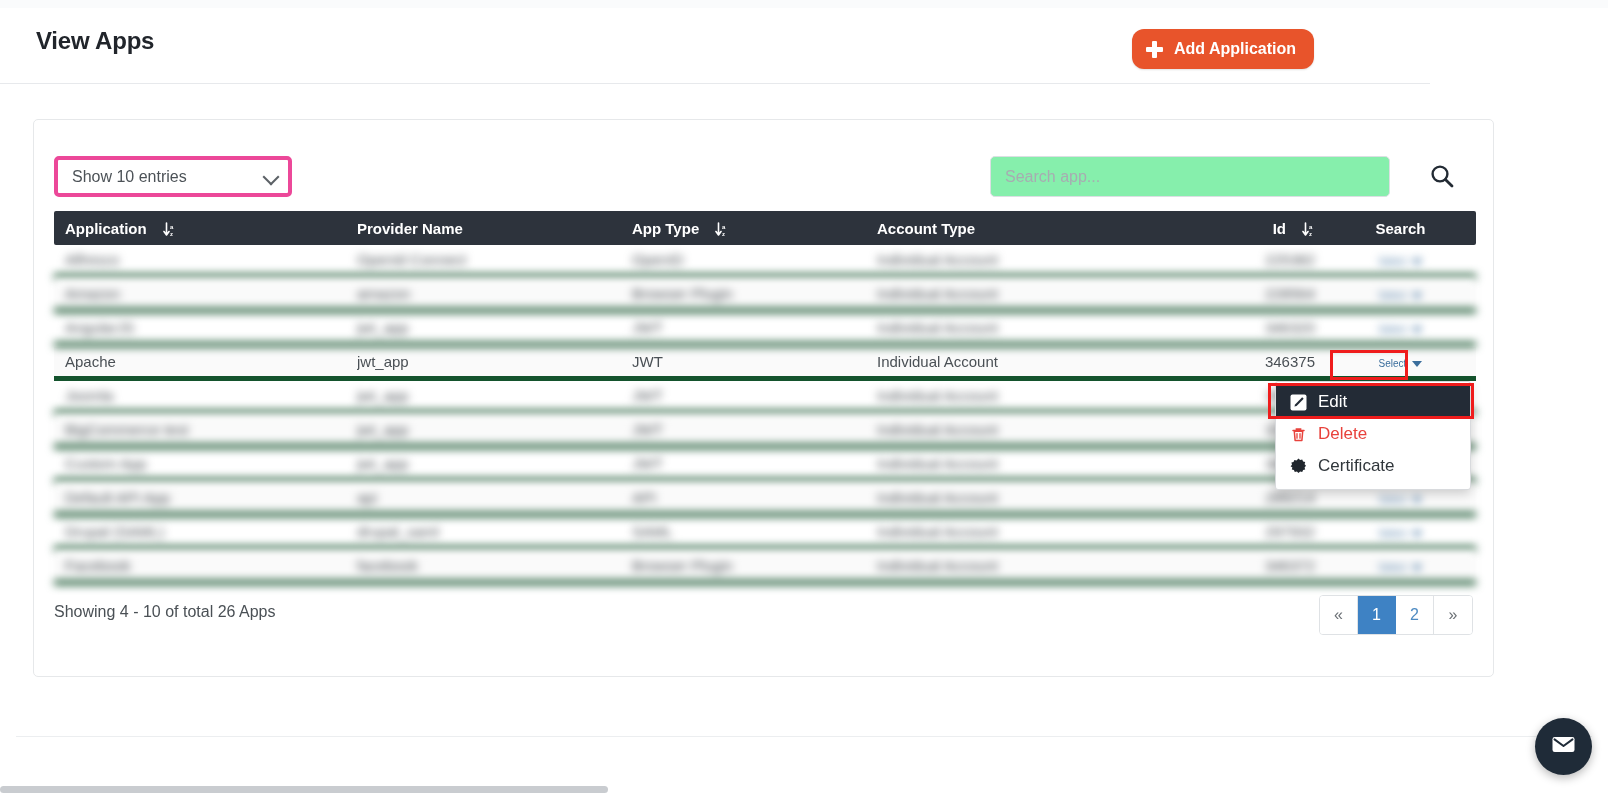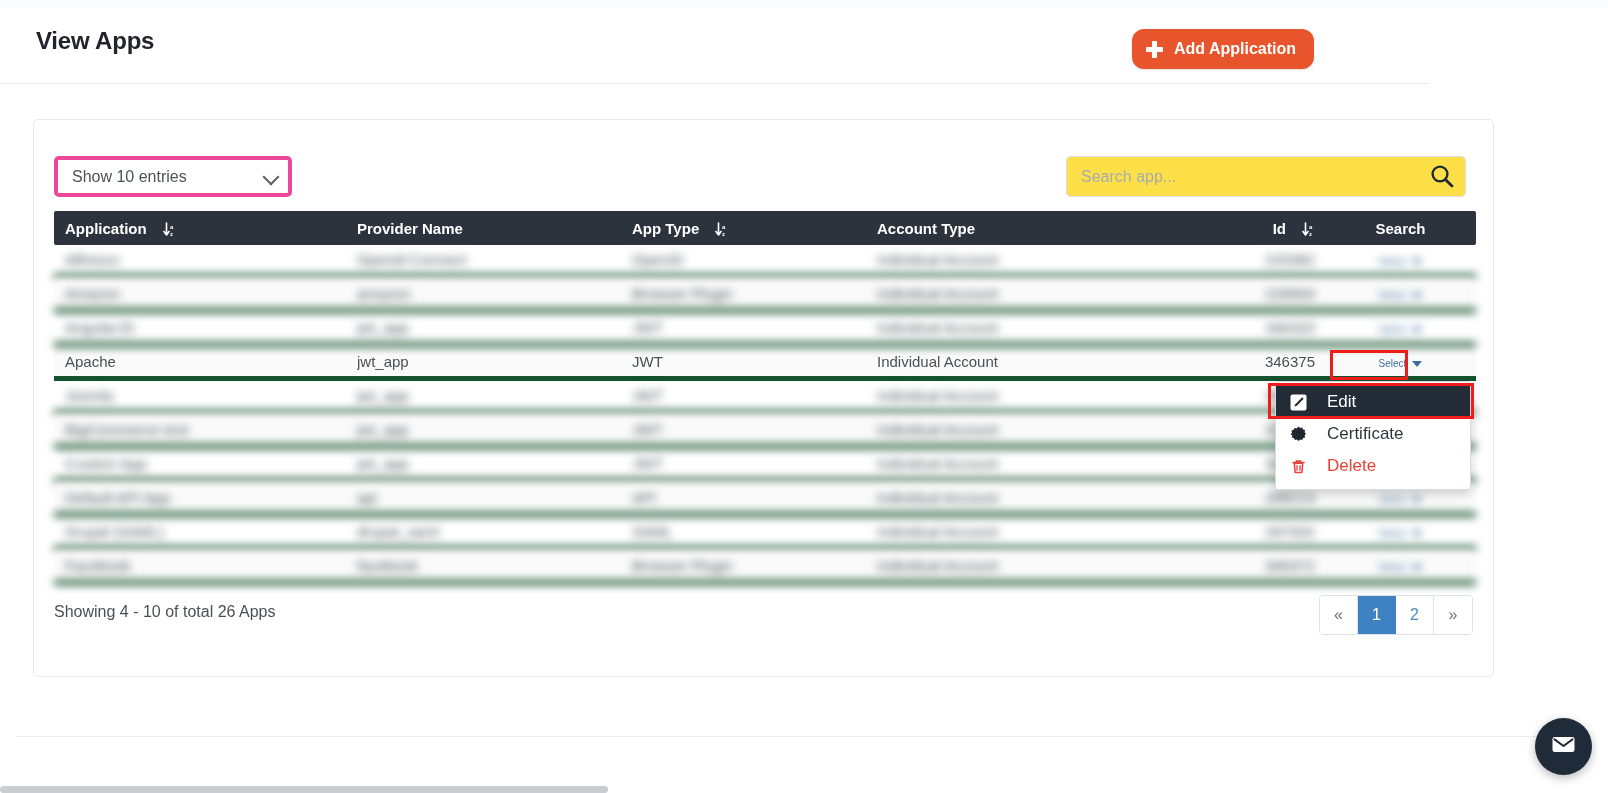--- a/index.html
+++ b/index.html
@@ -56,25 +56,25 @@
     padding: 0 14px; appearance: none; -webkit-appearance: none;
     font-family: "Liberation Sans", sans-serif; cursor: pointer;
   }
   .entries-caret {
     position:absolute; left: 231px; top: 51px; width:12px; height:12px;
     border-right: 2px solid #5c6166; border-bottom: 2px solid #5c6166;
     transform: rotate(45deg); pointer-events:none;
   }
 
   .search-input {
-    position: absolute; left: 1032px; top: 36px;
+    position: absolute; left: 956px; top: 36px;
     width: 400px; height: 41px;
     border: 1px solid #dcdfe3; border-radius: 5px;
     font-size: 16px; color: #3f4549; padding: 0 14px;
-    font-family: "Liberation Sans", sans-serif; background:#fde047;
+    font-family: "Liberation Sans", sans-serif; background:#86efac;
   }
   .search-input::placeholder { color: #a7acb1; }
   .search-icon {
     position: absolute; left: 1394px; top: 42px;
     width: 28px; height: 28px; cursor: pointer;
   }
 
   
   .tbl { position: absolute; left: 20px; top: 91px; width: 1422px; }
   .thead {
@@ -131,21 +131,21 @@
 
   
   .dd-menu {
     position: absolute; left: 1275px; top: 381px;
     width: 196px; background: #fff;
     border: 1px solid #d8dadd; border-radius: 3px;
     box-shadow: 0 4px 11px rgba(0,0,0,.18);
     padding: 4px 0 7px 0; z-index: 40;
   }
   .dd-item {
-    height: 32px; display: flex; align-items: center; gap: 20px;
+    height: 32px; display: flex; align-items: center; gap: 11px;
     padding: 0 14px; font-size: 17px; color: #30363b; cursor: pointer;
   }
   .dd-item.active { background: #232b36; color: #fff; }
   .dd-item.danger { color: #e8423c; }
   .ico16 { width: 17px; height: 17px; display:inline-block; flex:none; }
 
   
   .anno {
     position: absolute; border: 3px solid #ef1c1c; z-index: 60; pointer-events:none;
   }
@@ -397,39 +397,39 @@
 
   <div class="dd-menu">
     <div class="dd-item active">
       <span class="ico16">
         <svg width="17" height="17" viewBox="0 0 17 17">
           <rect x="0.5" y="0.5" width="16" height="16" rx="2" fill="#fff"></rect>
           <path d="M12.2 3.3 L13.7 4.8 L6.6 11.9 L4.4 12.6 L5.1 10.4 Z" fill="#232b36"></path>
         </svg>
       </span>
       <span>Edit</span>
-    </div>
-    <div class="dd-item">
-      <span class="ico16">
-        <svg width="17" height="17" viewBox="0 0 17 17">
-          <path d="M8.5 0.6 l1.6 1.5 2.1-.6 .9 2 2.1 .6-.6 2.1 1.4 1.6-1.4 1.6 .6 2.1-2.1 .6-.9 2-2.1-.6-1.6 1.5-1.6-1.5-2.1 .6-.9-2-2.1-.6 .6-2.1L0.6 8.3 2 6.7l-.6-2.1 2.1-.6 .9-2 2.1 .6z" fill="#20262d"></path>
-        </svg>
-      </span>
-      <span>Certificate</span>
     </div>
     <div class="dd-item danger">
       <span class="ico16">
         <svg width="17" height="17" viewBox="0 0 17 17">
           <path d="M3 4.4 h11 M6.4 4.4 V2.9 h4.2 v1.5" fill="none" stroke="#e8423c" stroke-width="1.5" stroke-linecap="round"></path>
           <path d="M4.3 5.3 h8.4 l-.8 9.1 H5.1 Z" fill="none" stroke="#e8423c" stroke-width="1.5" stroke-linejoin="round"></path>
           <path d="M7 7.6 v4.6 M10 7.6 v4.6" stroke="#e8423c" stroke-width="1.3" stroke-linecap="round"></path>
         </svg>
       </span>
       <span>Delete</span>
     </div>
+    <div class="dd-item">
+      <span class="ico16">
+        <svg width="17" height="17" viewBox="0 0 17 17">
+          <path d="M8.5 0.6 l1.6 1.5 2.1-.6 .9 2 2.1 .6-.6 2.1 1.4 1.6-1.4 1.6 .6 2.1-2.1 .6-.9 2-2.1-.6-1.6 1.5-1.6-1.5-2.1 .6-.9-2-2.1-.6 .6-2.1L0.6 8.3 2 6.7l-.6-2.1 2.1-.6 .9-2 2.1 .6z" fill="#20262d"></path>
+        </svg>
+      </span>
+      <span>Certificate</span>
+    </div>
   </div>
 
   <div class="anno anno-select"></div>
   <div class="anno anno-edit"></div>
 
   <div class="bottom-div"></div>
 
   <div class="fab">
     <span>
       <svg width="29" height="29" viewBox="0 0 29 29">

